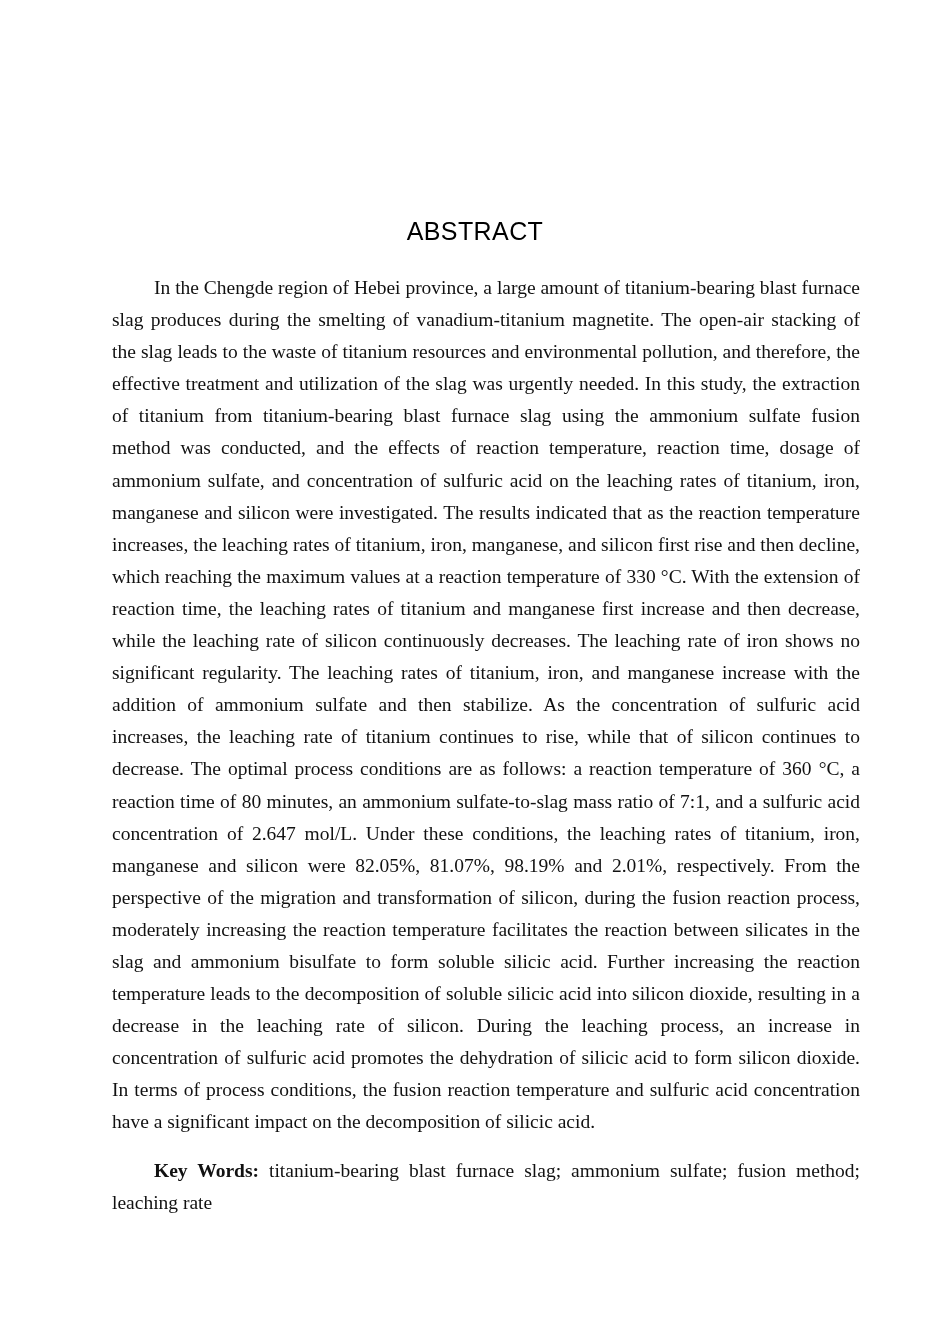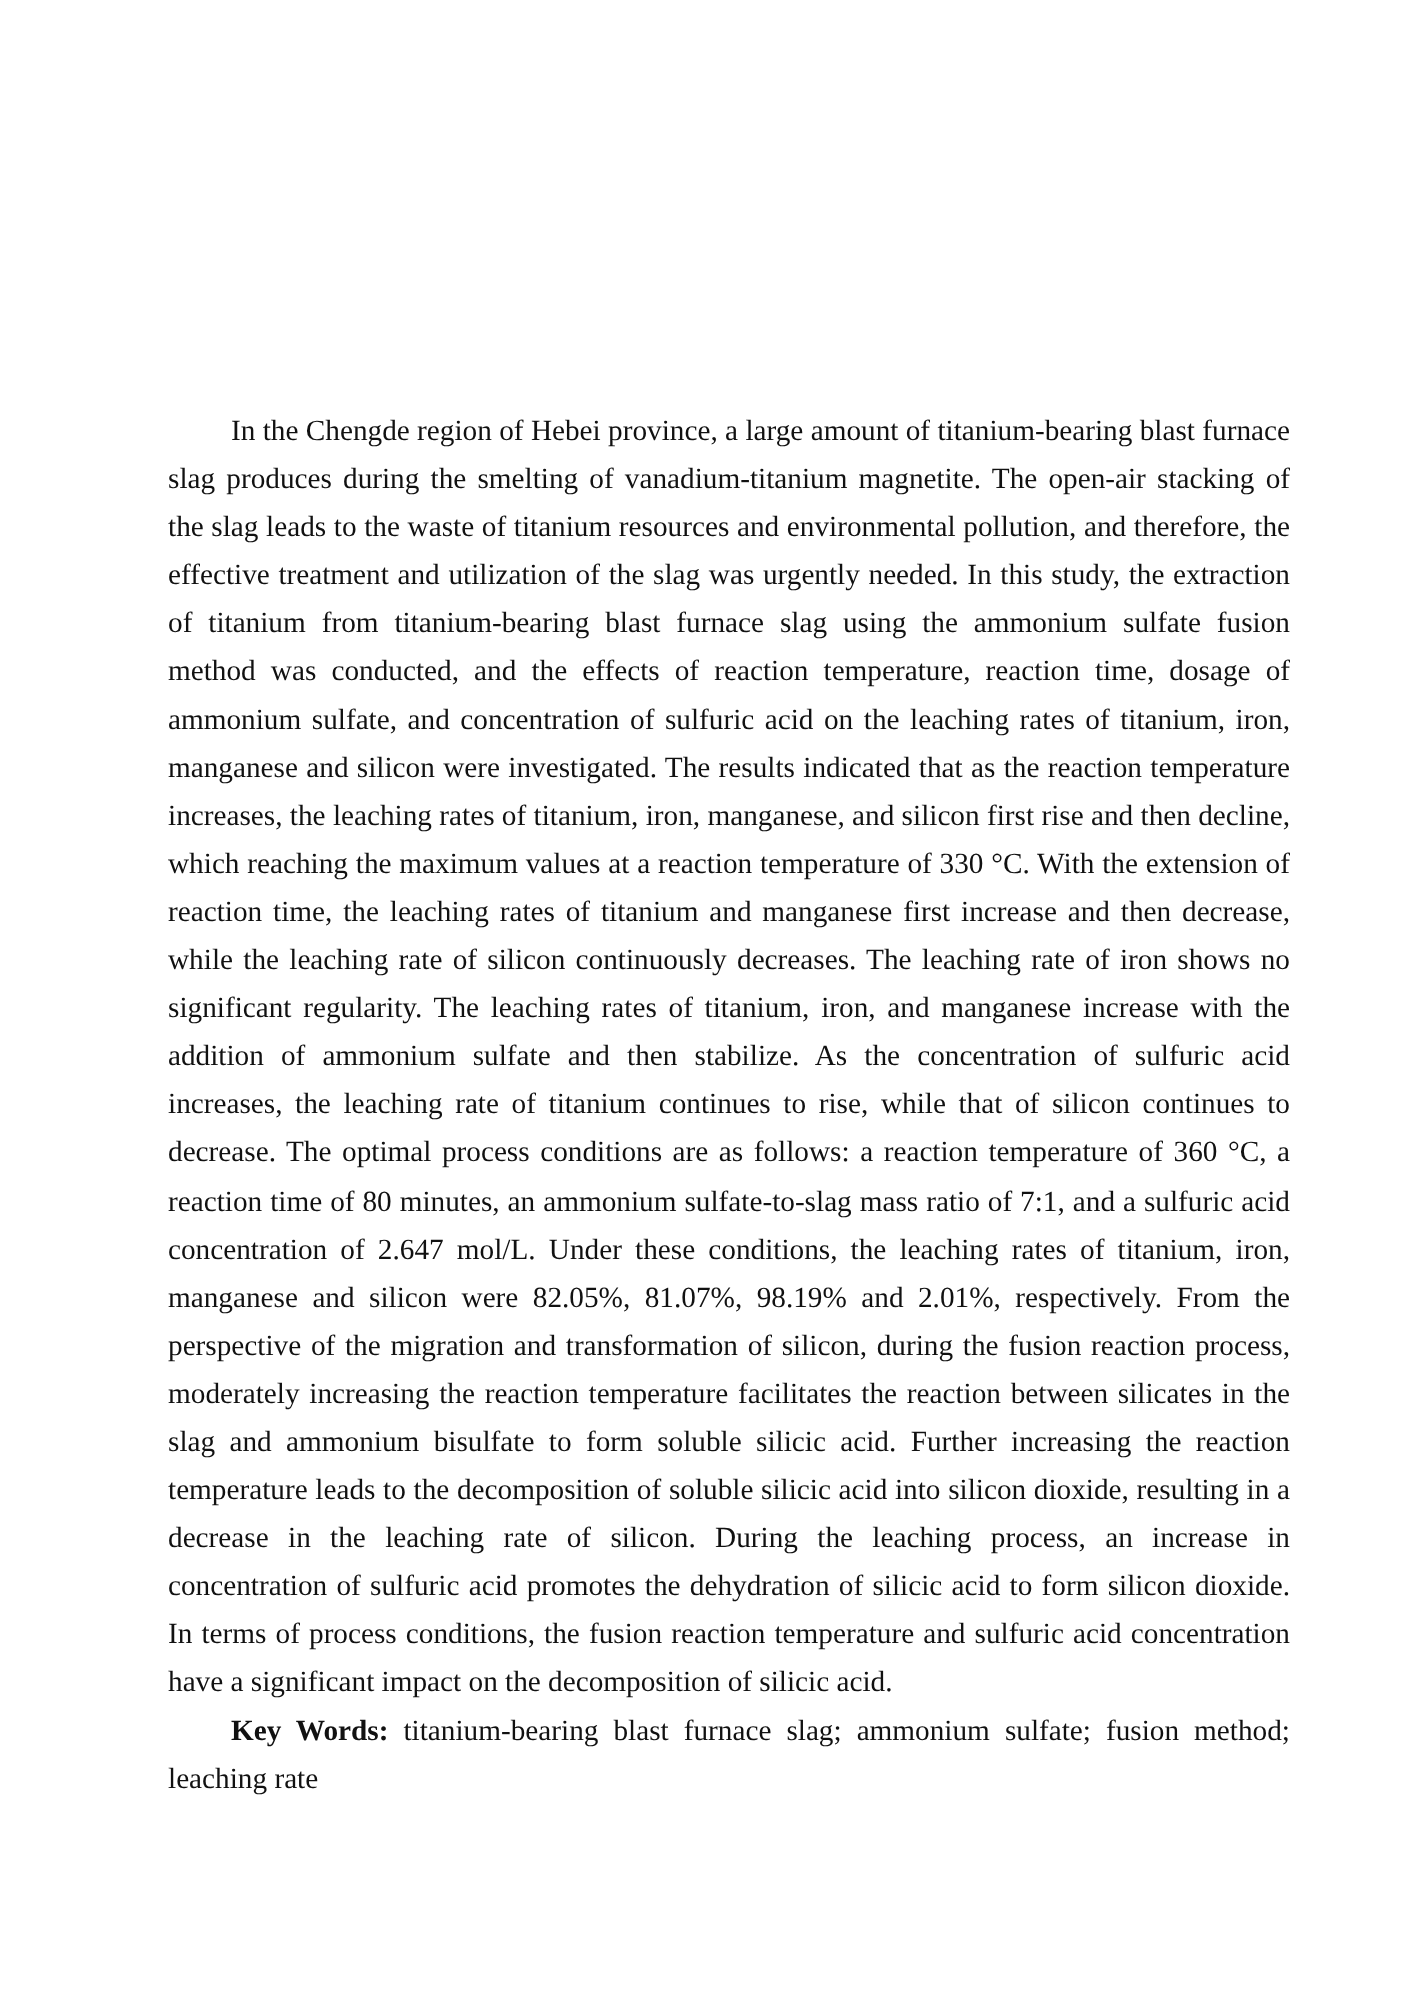--- a/index.html
+++ b/index.html
@@ -44,21 +44,21 @@
     text-justify: inter-word;
     color: #111111;
     -webkit-hyphens: none;
     hyphens: none;
   }
   p.para.abstract-body {
     text-indent: 42px;
   }
   p.para.keywords {
     text-indent: 42px;
-    margin-top: 0;
+    margin-top: 16px;
   }
   .kw-label {
     font-weight: bold;
   }
   .folio {
     position: absolute;
     top: 1237px;
     left: 0;
     width: 950px;
     text-align: center;
@@ -66,20 +66,21 @@
     font-family: "Liberation Serif", "DejaVu Serif", serif;
     color: #1a1a1a;
     letter-spacing: 0.5px;
   }
 </style>
 </head>
 <body>
 
 <div class="page">
 
+  <h1 class="heading">ABSTRACT</h1>
 
   <div class="body-block">
 
     <p class="para abstract-body">In the Chengde region of Hebei  province, a large amount of titanium-bearing blast furnace slag produces  during  the smelting of vanadium-titanium magnetite. The open-air stacking of the slag leads to the waste of titanium resources and environmental pollution,  and  therefore,  the effective treatment and utilization  of  the  slag  was  urgently needed.  In  this study,  the extraction of titanium from titanium-bearing blast furnace slag using the ammonium sulfate fusion method  was  conducted,  and  the effects of reaction temperature, reaction time, dosage of  ammonium sulfate, and concentration  of  sulfuric acid on the leaching rates of titanium, iron, manganese and silicon  were  investigated. The results indicated  that as the reaction temperature increases, the leaching rates of titanium, iron, manganese, and silicon first rise and then decline, which  reaching the maximum values at a reaction temperature of 330  °C. With the extension of reaction time, the leaching rates of titanium and manganese first increase and then decrease, while the leaching rate of silicon continuously decreases. The leaching rate of iron shows no significant regularity. The leaching rates of titanium, iron, and manganese increase with the addition of ammonium sulfate and then stabilize. As the concentration  of  sulfuric acid increases, the leaching rate of titanium continues to rise, while that of silicon continues to decrease. The optimal process conditions are as follows: a reaction temperature of 360  °C, a reaction time of 80 minutes, an ammonium sulfate-to-slag mass ratio of 7:1, and a sulfuric acid concentration of 2.647 mol/L. Under these conditions, the leaching rates of titanium, iron, manganese and silicon  were 82.05%, 81.07%, 98.19% and 2.01%, respectively. From the perspective of the migration and transformation of silicon, during the fusion reaction process, moderately increasing the reaction temperature facilitates the reaction between silicates in the slag and ammonium bisulfate to form soluble silicic acid. Further increasing the reaction temperature leads to the decomposition of soluble silicic acid into silicon dioxide, resulting in a decrease in the leaching rate of silicon. During the leaching process, an increase in concentration of  sulfuric acid promotes the dehydration of silicic acid to form silicon dioxide. In terms of process conditions, the fusion reaction temperature and sulfuric acid concentration have a significant impact on the decomposition of silicic acid.</p>
 
     <p class="para keywords">
       <span class="kw-label">Key Words:</span><span> titanium-bearing blast furnace slag; ammonium sulfate; fusion method; leaching rate</span>
     </p>
 
   </div>

